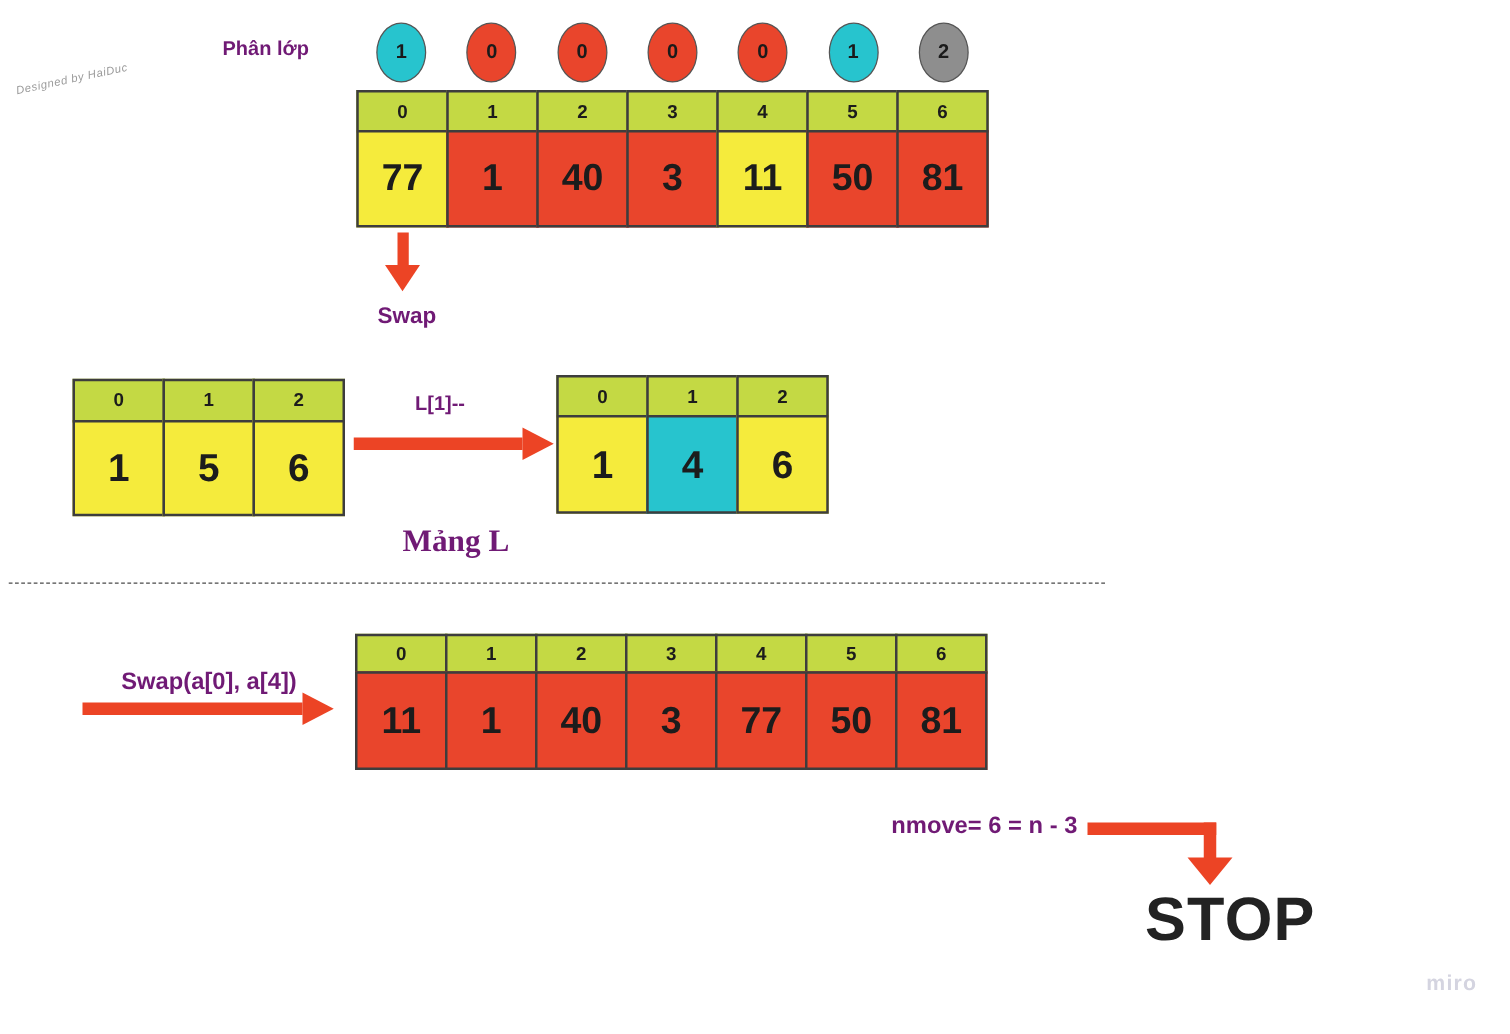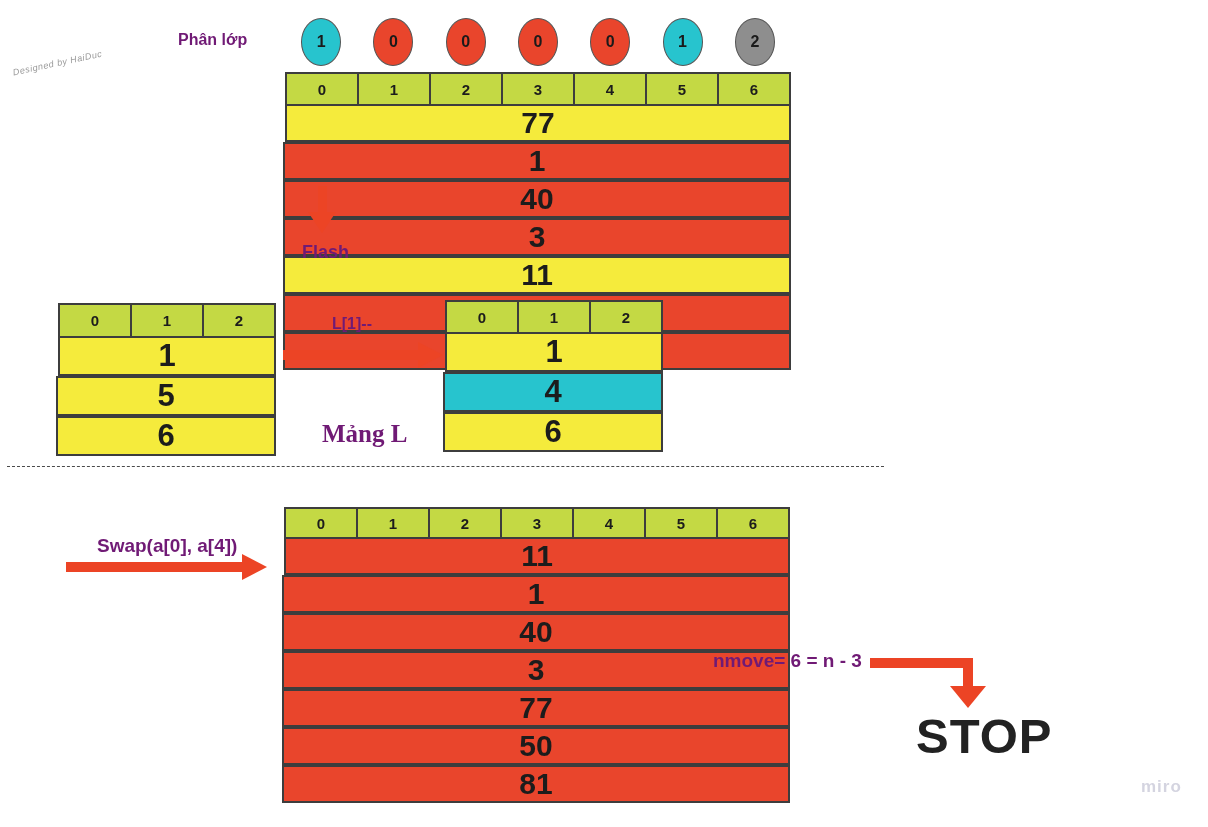--- a/index.html
+++ b/index.html
@@ -50,21 +50,21 @@
   .array { position: absolute; }
   .arr-row { display: flex; }
   .cell {
     flex: 1;
     border: 2px solid #3d3d3d;
     margin-left: -2px;
     display: flex; align-items: center; justify-content: center;
     font-weight: bold; color: #1c1c1c;
   }
   .cell:first-child { margin-left: 0; }
-  .arr-row.vals { margin-top: -2px; flex-direction: column; }
+  .arr-row.vals { margin-top: -2px; }
   .idx  { font-size: 15px; background: var(--green); }
   .arr-top    { left: 285px; top: 72px;  width: 506px; }
   .arr-top    .idx  { height: 34px; }
   .arr-top    .val  { height: 78px; font-size: 30px; }
   .arr-lbefore { left: 58px;  top: 303px; width: 218px; }
   .arr-lbefore .idx { height: 35px; }
   .arr-lbefore .val { height: 77px; font-size: 31px; }
   .arr-lafter { left: 445px; top: 300px; width: 218px; }
   .arr-lafter .idx  { height: 34px; }
   .arr-lafter .val  { height: 79px; font-size: 31px; }
@@ -157,21 +157,21 @@
       <div class="cell val" style="background-color: rgb(245, 235, 60);">11</div>
       <div class="cell val" style="background-color: rgb(233, 69, 44);">50</div>
       <div class="cell val" style="background-color: rgb(233, 69, 44);">81</div>
     </div>
   </div>
 
   <div class="arrow-down" style="left:308px; top:186px; width:28px; height:47px;">
     <div class="body"></div>
     <div class="head"></div>
   </div>
-  <div class="lbl flash-lbl">Flash</div>
+  <div class="lbl flash-lbl">Swap</div>
 
   <div class="array arr-lbefore">
     <div class="arr-row">
       <div class="cell idx">0</div>
       <div class="cell idx">1</div>
       <div class="cell idx">2</div>
     </div>
     <div class="arr-row vals">
       <div class="cell val" style="background-color: rgb(245, 235, 60);">1</div>
       <div class="cell val" style="background-color: rgb(245, 235, 60);">5</div>

